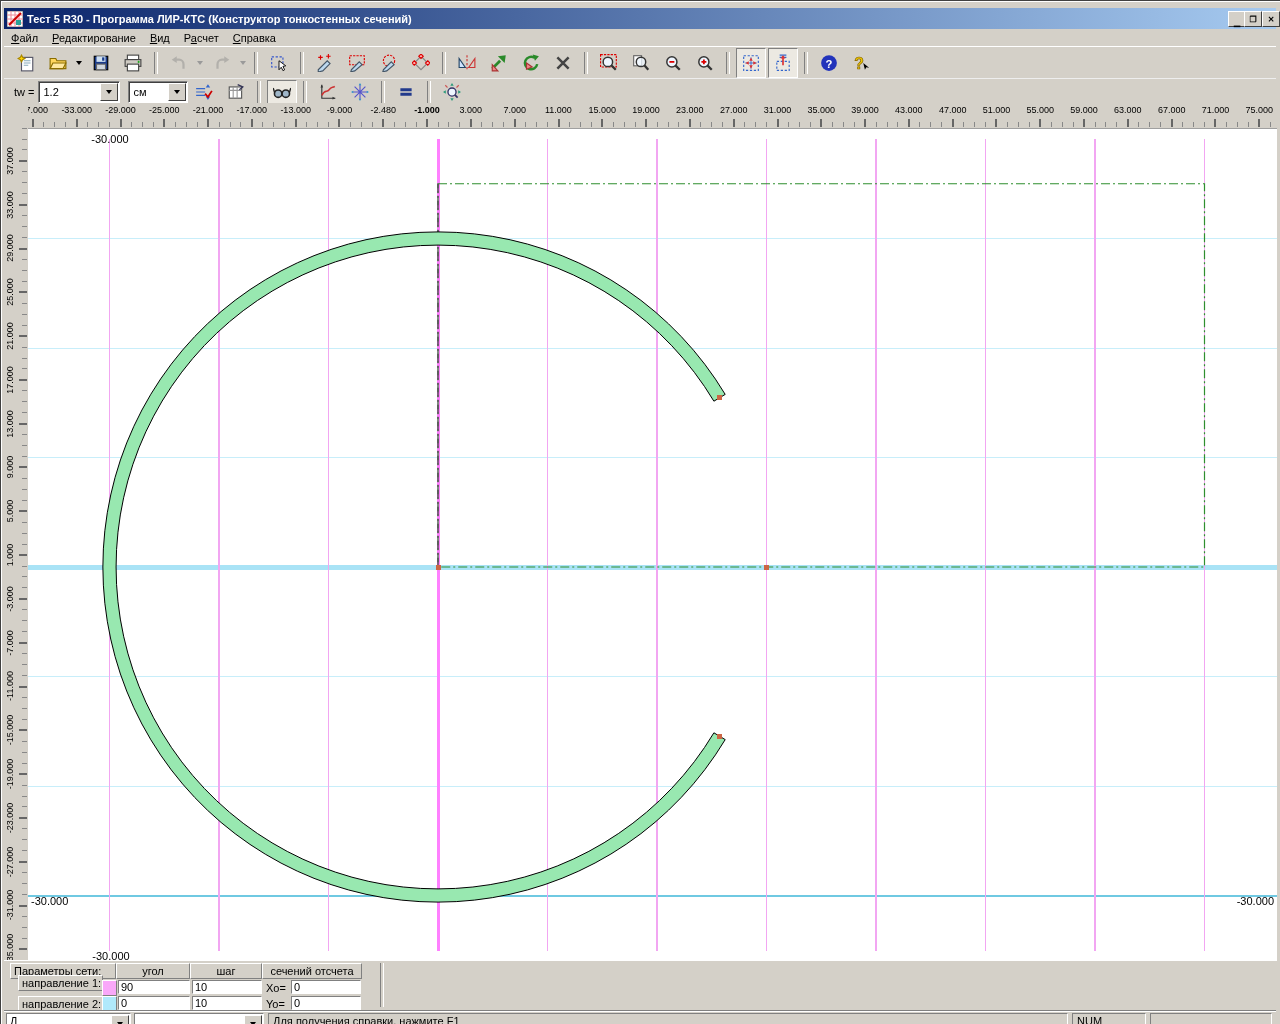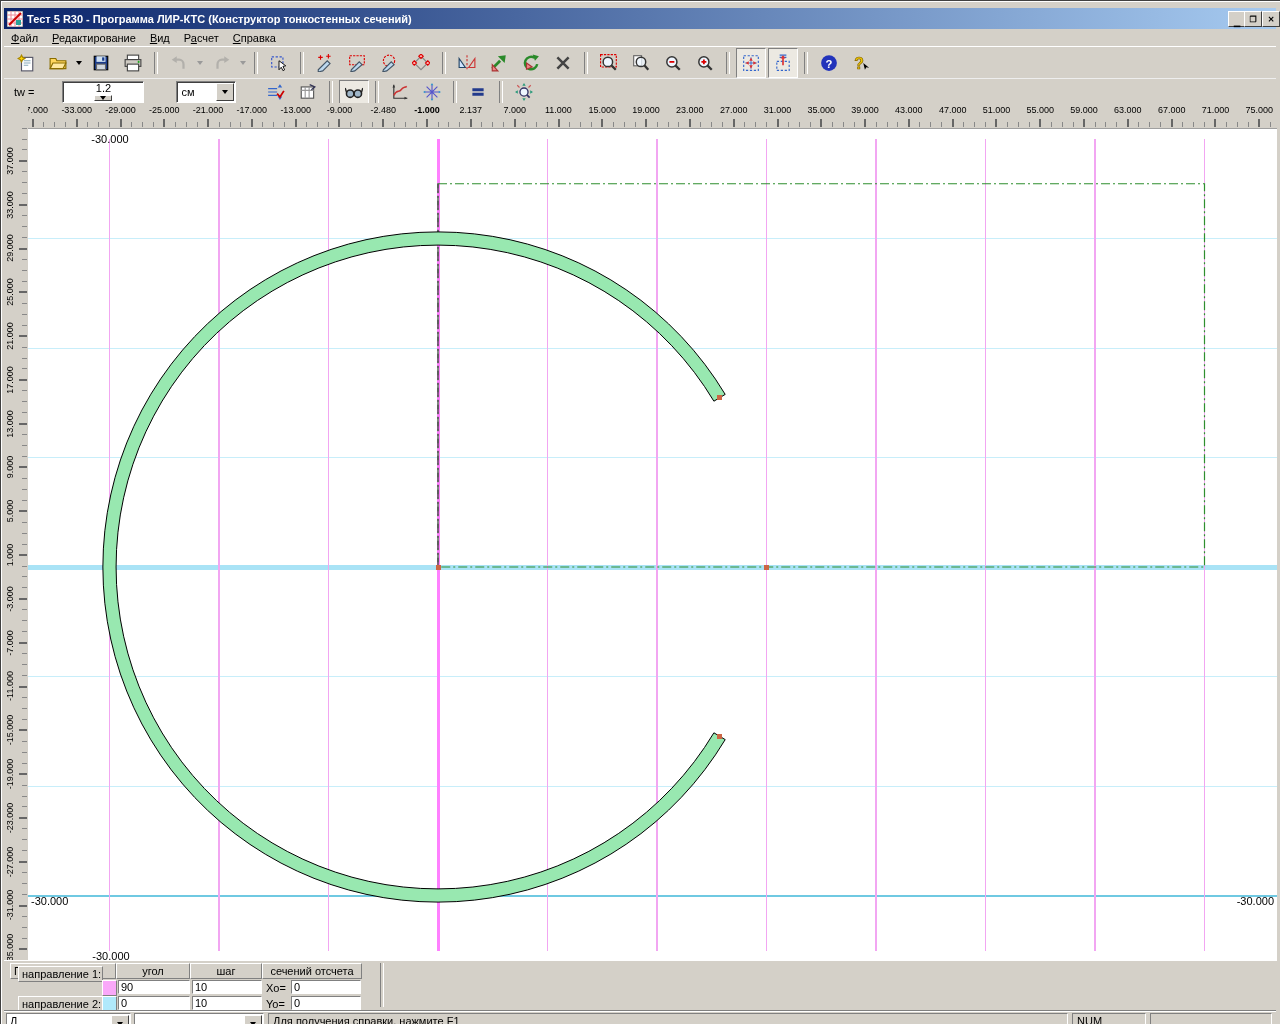--- a/index.html
+++ b/index.html
@@ -17,21 +17,21 @@
   .winbtn{position:absolute;top:3px;width:16px;height:14px;background:#d4d0c8;
           border:1px solid;border-color:#fff #404040 #404040 #fff;
           display:flex;align-items:center;justify-content:center;font-size:8px;font-weight:bold;}
   
   #menubar{position:absolute;left:4px;top:29px;width:1272px;height:17px;background:#d4d0c8;
            display:flex;align-items:center;}
   .menuitem{padding:2px 7px;white-space:nowrap;}
   
   .toolbar{position:absolute;left:4px;width:1272px;background:#d4d0c8;display:flex;align-items:center;}
   #toolbar1{top:46px;height:32px;border-top:1px solid #fff;}
-  #toolbar2{top:78px;height:25px;border-top:1px solid #eee;gap:24px;}
+  #toolbar2{top:78px;height:25px;border-top:1px solid #eee;}
   .btn{width:28px;height:28px;display:flex;align-items:center;justify-content:center;
        background:transparent;border:1px solid transparent;margin:0 1px;}
   #toolbar2 .btn{width:28px;height:22px;}
   .btn.pressed{border:1px solid;border-color:#808080 #fff #fff #808080;background:#ece9e2;}
   .btn.disabled{opacity:.45;filter:grayscale(1);}
   .ddbtn{width:13px;height:28px;display:flex;align-items:center;justify-content:center;margin-left:-2px;}
   .ddarrow{width:0;height:0;border-left:3.5px solid transparent;border-right:3.5px solid transparent;
            border-top:4px solid #000;}
   .ddarrow.dis{border-top-color:#9a9a9a;}
   .tbsep{width:2px;height:22px;margin:0 5px;border-left:1px solid #808080;border-right:1px solid #fff;}
@@ -276,21 +276,21 @@
     </div>
     <div class="btn">
       <svg width="18" height="18" viewBox="0 0 16 16">
         <text x="2" y="13" font-size="14" font-weight="bold" fill="#f0c800" stroke="#806000" stroke-width="0.6">?</text>
         <path d="M10 8l1.5 6 1.2-2.3 2.5.5z" fill="#000"></path>
       </svg>
     </div>
   </div>
 <div id="toolbar2" class="toolbar">
   <span class="tblabel">tw =</span>
-  <div class="combo" style="width:80px;flex-direction:column;">
+  <div class="combo" style="width:80px;">
     <span class="cval">1.2</span>
     <span class="cbtn">
         <span class="ddarrow"></span>
       </span>
   </div>
   <div class="combo" style="width:58px;margin-left:8px;">
     <span class="cval">см</span>
     <span class="cbtn">
         <span class="ddarrow"></span>
       </span>
@@ -470,21 +470,21 @@
     <div class="rlabel" style="left: -20.15px; top: 2px; width: 50px; text-align: center;">-37.000</div>
     <div class="rlabel" style="left: 23.65px; top: 2px; width: 50px; text-align: center;">-33.000</div>
     <div class="rlabel" style="left: 67.45px; top: 2px; width: 50px; text-align: center;">-29.000</div>
     <div class="rlabel" style="left: 111.25px; top: 2px; width: 50px; text-align: center;">-25.000</div>
     <div class="rlabel" style="left: 155.05px; top: 2px; width: 50px; text-align: center;">-21.000</div>
     <div class="rlabel" style="left: 198.85px; top: 2px; width: 50px; text-align: center;">-17.000</div>
     <div class="rlabel" style="left: 242.65px; top: 2px; width: 50px; text-align: center;">-13.000</div>
     <div class="rlabel" style="left: 286.45px; top: 2px; width: 50px; text-align: center;">-9.000</div>
     <div class="rlabel" style="left: 330.25px; top: 2px; width: 50px; text-align: center;">-2.480</div>
     <div class="rlabel" style="left: 374.05px; top: 2px; width: 50px; text-align: center; font-weight: bold;">-1.000</div>
-    <div class="rlabel" style="left: 417.85px; top: 2px; width: 50px; text-align: center;">2.137</div>
+    <div class="rlabel" style="left: 417.85px; top: 2px; width: 50px; text-align: center;">3.000</div>
     <div class="rlabel" style="left: 461.65px; top: 2px; width: 50px; text-align: center;">7.000</div>
     <div class="rlabel" style="left: 505.45px; top: 2px; width: 50px; text-align: center;">11.000</div>
     <div class="rlabel" style="left: 549.25px; top: 2px; width: 50px; text-align: center;">15.000</div>
     <div class="rlabel" style="left: 593.05px; top: 2px; width: 50px; text-align: center;">19.000</div>
     <div class="rlabel" style="left: 636.85px; top: 2px; width: 50px; text-align: center;">23.000</div>
     <div class="rlabel" style="left: 680.65px; top: 2px; width: 50px; text-align: center;">27.000</div>
     <div class="rlabel" style="left: 724.45px; top: 2px; width: 50px; text-align: center;">31.000</div>
     <div class="rlabel" style="left: 768.25px; top: 2px; width: 50px; text-align: center;">35.000</div>
     <div class="rlabel" style="left: 812.05px; top: 2px; width: 50px; text-align: center;">39.000</div>
     <div class="rlabel" style="left: 855.85px; top: 2px; width: 50px; text-align: center;">43.000</div>
@@ -637,21 +637,21 @@
     <div class="pcell center" style="left:106px;top:0;width:72px;">
       <span>угол</span>
       </div>
     <div class="pcell center" style="left:180px;top:0;width:70px;">
       <span>шаг</span>
       </div>
     <div class="pcell center" style="left:252px;top:0;width:98px;">
       <span>сечений отсчета</span>
       </div>
 
-    <div class="pcell" style="left:8px;top:3px;width:83px;">
+    <div class="pcell" style="left:8px;top:12px;width:83px;">
       <span style="padding-left:3px;">направление 1:</span>
       </div>
     <div class="swatch" style="left:92px;top:17px;background:#f9a8f9;"></div>
     <input class="pinput" style="left: 108px; top: 17px; width: 72px;" value="90">
     <input class="pinput" style="left: 182px; top: 17px; width: 70px;" value="10">
     <span class="abs" style="left:256px;top:19px;">Xo=</span>
     <input class="pinput" style="left: 281px; top: 17px; width: 70px;" value="0">
 
     <div class="pcell" style="left:8px;top:33px;width:83px;">
       <span style="padding-left:3px;">направление 2:</span>

